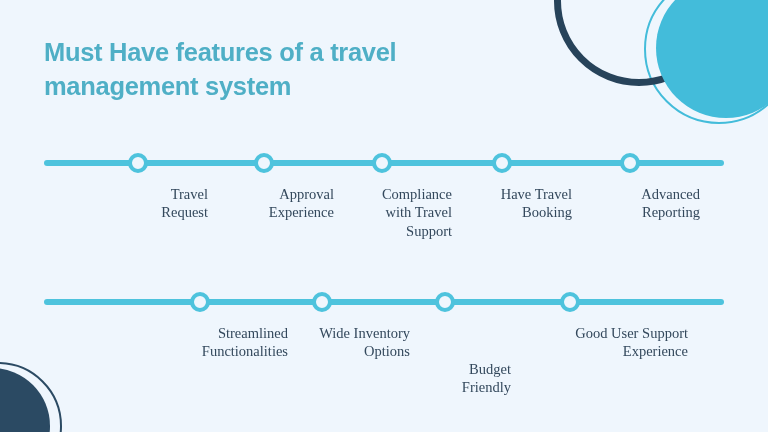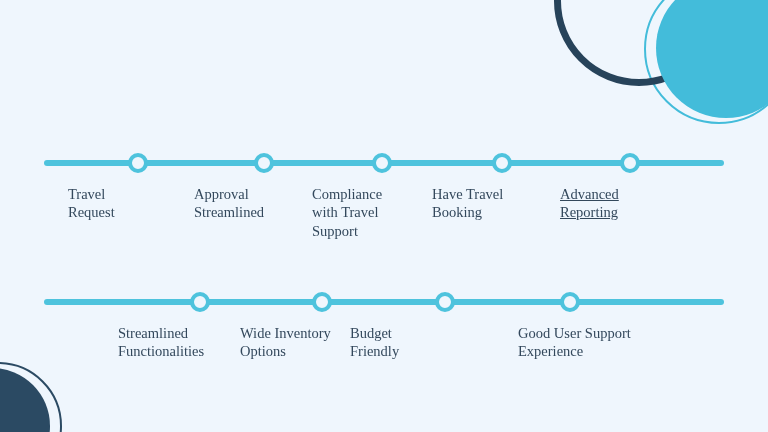--- a/index.html
+++ b/index.html
@@ -97,75 +97,76 @@
   .node-label {
     position: absolute;
     top: 22px;
     font-family: "Liberation Serif", serif;
     font-size: 14.5px;
     line-height: 1.26;
     color: #33485c;
     white-space: pre-line;
   }
   .row1 .node-label {
-    text-align: left;
+    text-align: right;
     width: 140px;
     margin-left: -70px;
   }
   .row2 .node-label {
-    text-align: left;
+    text-align: right;
     width: 170px;
     margin-left: -82px;
   }
 
   #timeline-1 { top: 163px; }
   #timeline-2 { top: 302px; }
 </style>
 </head>
 <body>
 
 <div class="slide">
 
   <div class="deco deco-cyan-outline-tr"></div>
   <div class="deco deco-navy-ring-tr"></div>
   <div class="deco deco-cyan-fill-tr"></div>
 
   <div class="deco deco-navy-outline-bl"></div>
   <div class="deco deco-navy-fill-bl"></div>
 
+  <h1 class="title">Must Have features of a travel management system</h1>
 
   <div class="timeline row1" id="timeline-1">
     <div class="rail" style="left: 0px; width: 680px;"></div>
   <div class="node" style="left: 94px;"></div>
       <div class="node-label" style="left: 94px;">Travel
 Request</div>
       <div class="node" style="left: 220px;"></div>
       <div class="node-label" style="left: 220px;">Approval
-Streamlined</div>
+Experience</div>
       <div class="node" style="left: 338px;"></div>
       <div class="node-label" style="left: 338px;">Compliance
 with Travel
 Support</div>
       <div class="node" style="left: 458px;"></div>
       <div class="node-label" style="left: 458px;">Have Travel
 Booking</div>
       <div class="node" style="left: 586px;"></div>
-      <div class="node-label" style="left: 586px; text-decoration: underline;">Advanced
+      <div class="node-label" style="left: 586px;">Advanced
 Reporting</div>
     </div>
 
   <div class="timeline row2" id="timeline-2">
     <div class="rail" style="left: 0px; width: 680px;"></div>
   <div class="node" style="left: 156px;"></div>
       <div class="node-label" style="left: 156px;">Streamlined
 Functionalities</div>
       <div class="node" style="left: 278px;"></div>
       <div class="node-label" style="left: 278px;">Wide Inventory
 Options</div>
       <div class="node" style="left: 401px;"></div>
-      <div class="node-label" style="left: 388px;">Budget
+      <div class="node-label" style="left: 379px; margin-top: 36px;">Budget
 Friendly</div>
       <div class="node" style="left: 526px;"></div>
       <div class="node-label" style="left: 556px;">Good User Support
 Experience</div>
     </div>
 
 </div>
 
 </body></html>

